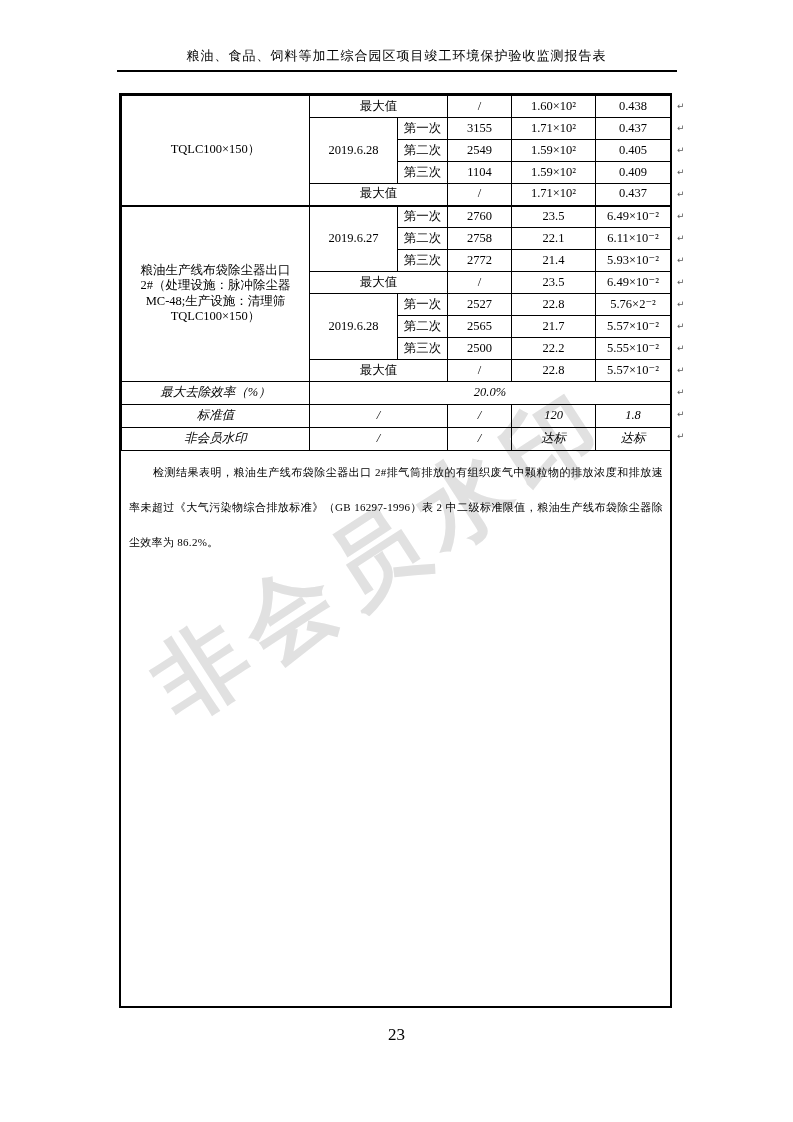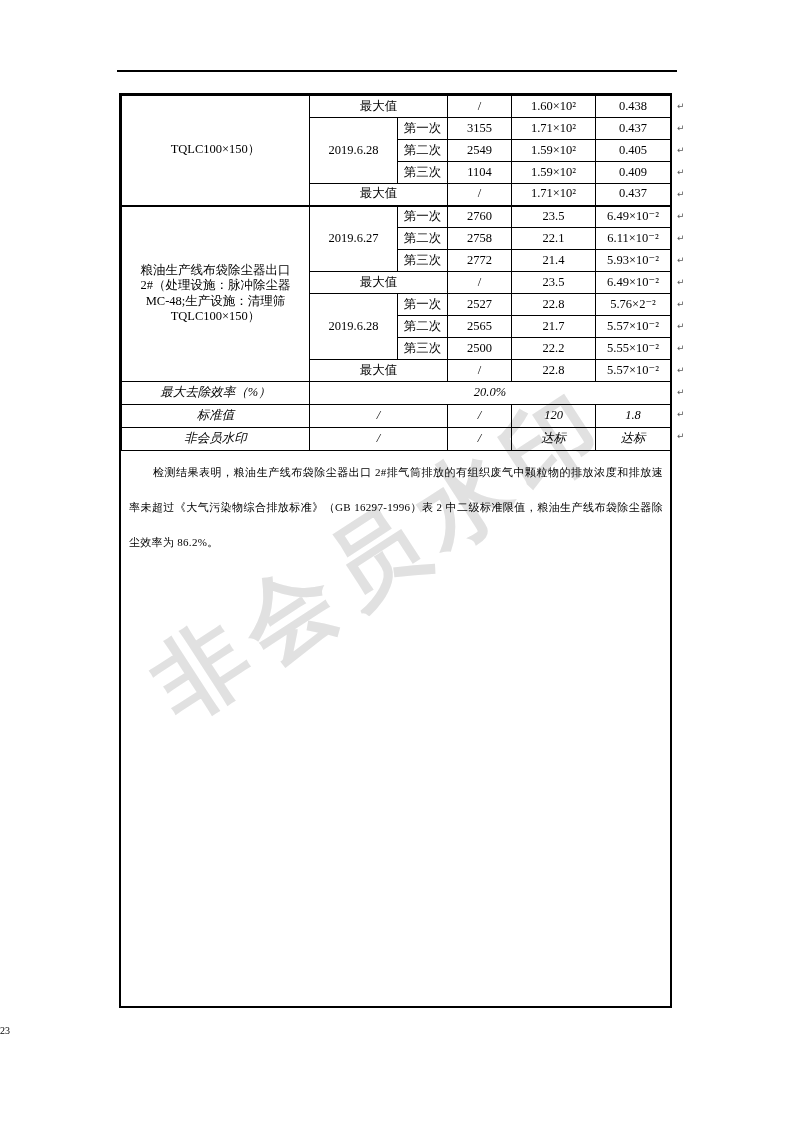--- a/index.html
+++ b/index.html
@@ -58,30 +58,31 @@
     position:absolute;left:677px;top:95px;z-index:1;
     display:flex;flex-direction:column;
   }
   .marks .mark{
     height:22px;line-height:22px;font-size:9px;color:#5a5a5a;
     font-family:"DejaVu Sans","Liberation Sans",sans-serif;
   }
 
   .pageno{
     position:absolute;top:1025px;left:0;width:100%;
-    text-align:left;font-size:10px;z-index:1;
+    text-align:center;font-size:17px;z-index:1;
   }
 </style>
 </head>
 <body>
 
 <div class="page">
 
   <div class="watermark">非会员水印</div>
 
+  <div class="header">粮油、食品、饲料等加工综合园区项目竣工环境保护验收监测报告表</div>
   <div class="header-rule"></div>
 
   <div class="doc-box">
     <table class="mon">
       <colgroup>
         <col class="col1">
           <col class="col2">
           <col class="col3">
         <col class="col4">
           <col class="col5">

